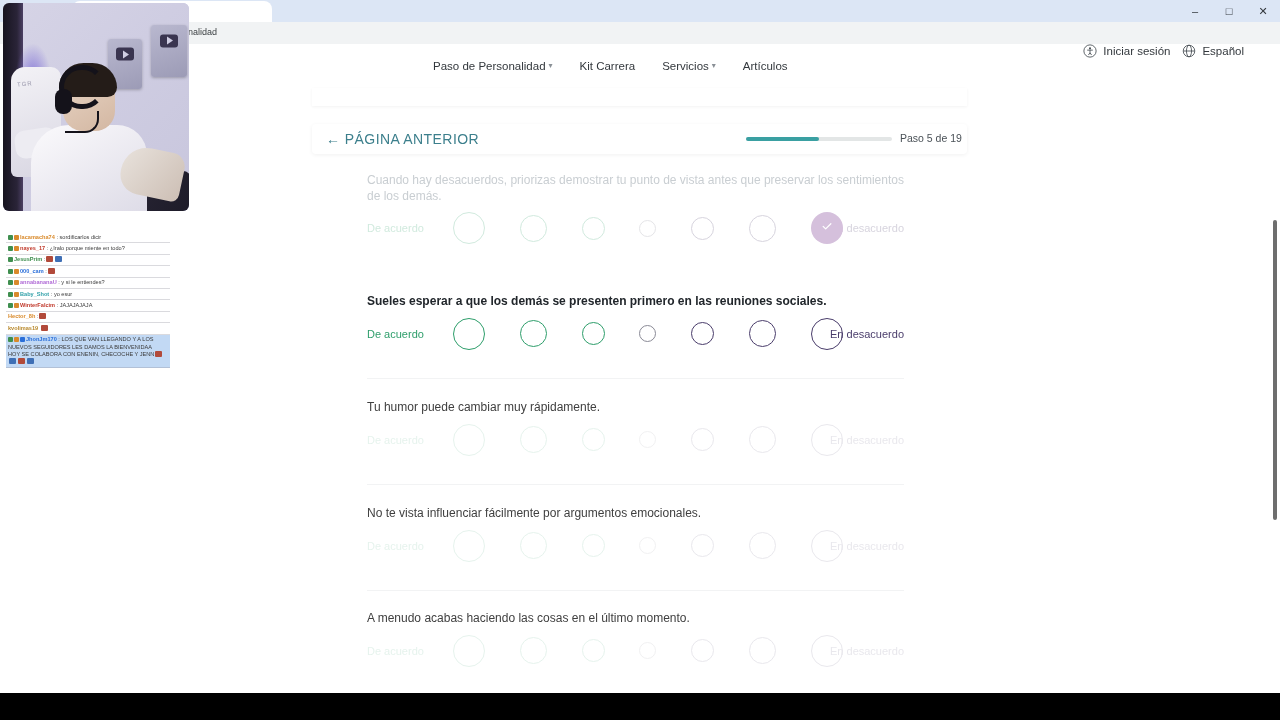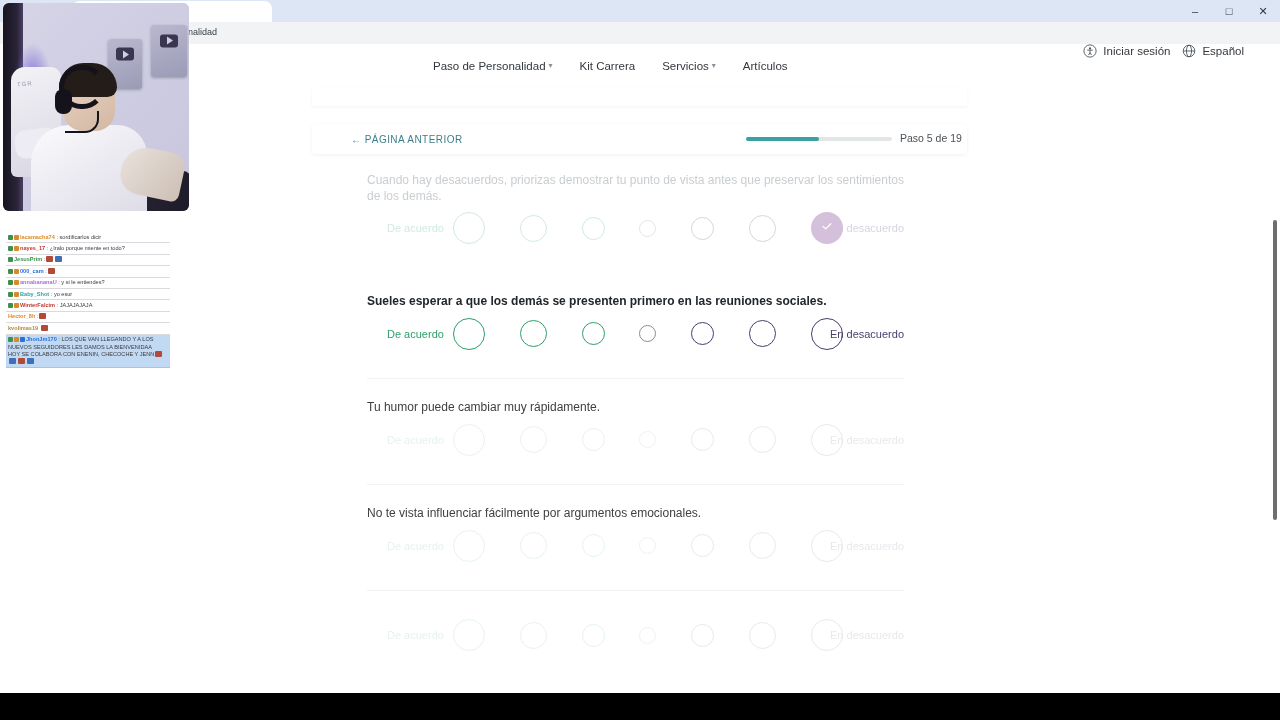--- a/index.html
+++ b/index.html
@@ -79,22 +79,22 @@
     background:#ffffff;
     box-shadow:0 1px 3px rgba(0,0,0,0.05);
   }
   .progress-bar-wrap {
     position:absolute; left:312px; top:124px; width:655px; height:30px;
     background:#ffffff; border-radius:4px;
     box-shadow:0 1px 4px rgba(0,0,0,0.06);
     display:flex; align-items:center; padding:0 14px;
   }
   .prev-link {
-    font-size:10px; letter-spacing:0.45px; color:#3c7f8c; white-space:nowrap;
-    display:flex; align-items:center; gap:5px;margin-left:25px;
+    font-size:14px; letter-spacing:0.45px; color:#3c7f8c; white-space:nowrap;
+    display:flex; align-items:center; gap:5px;
   }
   .track {
     position:absolute; left:746px; top:137px; width:146px; height:4px;
     background:#e3e6e6; border-radius:2px;
   }
   .track-fill { height:4px; background:#3aa0a2; border-radius:2px; }
   .step-label {
     position:absolute; left:900px; top:132px; font-size:10.5px; color:#4a5157; white-space:nowrap;
   }
 
@@ -103,21 +103,21 @@
   .q-text { font-size:12px; line-height:15.5px; }
   .q-text.faded { color:#c9ced2; }
   .q-text.faded2 { color:#404040; }
   .q-text.active { color:#21262b; font-weight:bold; }
 
   .scale-row {
     position:relative; height:48px; width:537px;
     display:flex; align-items:center;
   }
   .side-label { font-size:11px; white-space:nowrap; position:absolute; }
-  .side-label.left { left:0;margin-left:20px; }
+  .side-label.left { left:0; }
   .side-label.right { right:0; }
 
   .opts {
     position:absolute; left:86px; top:0; height:48px; width:390px;
     display:flex; align-items:center; justify-content:space-between;
   }
   .opt {
     border-radius:50%; background:transparent;
     display:flex; align-items:center; justify-content:center;
   }
@@ -407,20 +407,21 @@
             <div class="opt o1" style="border: 1px solid rgb(230, 243, 237);"></div>
             <div class="opt o2" style="border: 1px solid rgb(230, 243, 237);"></div>
             <div class="opt o3" style="border: 1px solid rgb(241, 241, 242);"></div>
             <div class="opt o4" style="border: 1px solid rgb(233, 232, 237);"></div>
             <div class="opt o5" style="border: 1px solid rgb(233, 232, 237);"></div>
             <div class="opt o6" style="border: 1px solid rgb(233, 232, 237);"></div>
           </div>
         </div>
       </div>
       <div class="q-block" style="top: 611px;">
+        <div class="q-text faded2">A menudo acabas haciendo las cosas en el último momento.</div>
         <div class="scale-row">
           <div class="side-label left" style="color: rgb(230, 243, 237);">De acuerdo</div>
           <div class="side-label right" style="color: rgb(233, 232, 237);">En desacuerdo</div>
           <div class="opts">
             <div class="opt o0" style="border: 1px solid rgb(230, 243, 237);"></div>
             <div class="opt o1" style="border: 1px solid rgb(230, 243, 237);"></div>
             <div class="opt o2" style="border: 1px solid rgb(230, 243, 237);"></div>
             <div class="opt o3" style="border: 1px solid rgb(241, 241, 242);"></div>
             <div class="opt o4" style="border: 1px solid rgb(233, 232, 237);"></div>
             <div class="opt o5" style="border: 1px solid rgb(233, 232, 237);"></div>

